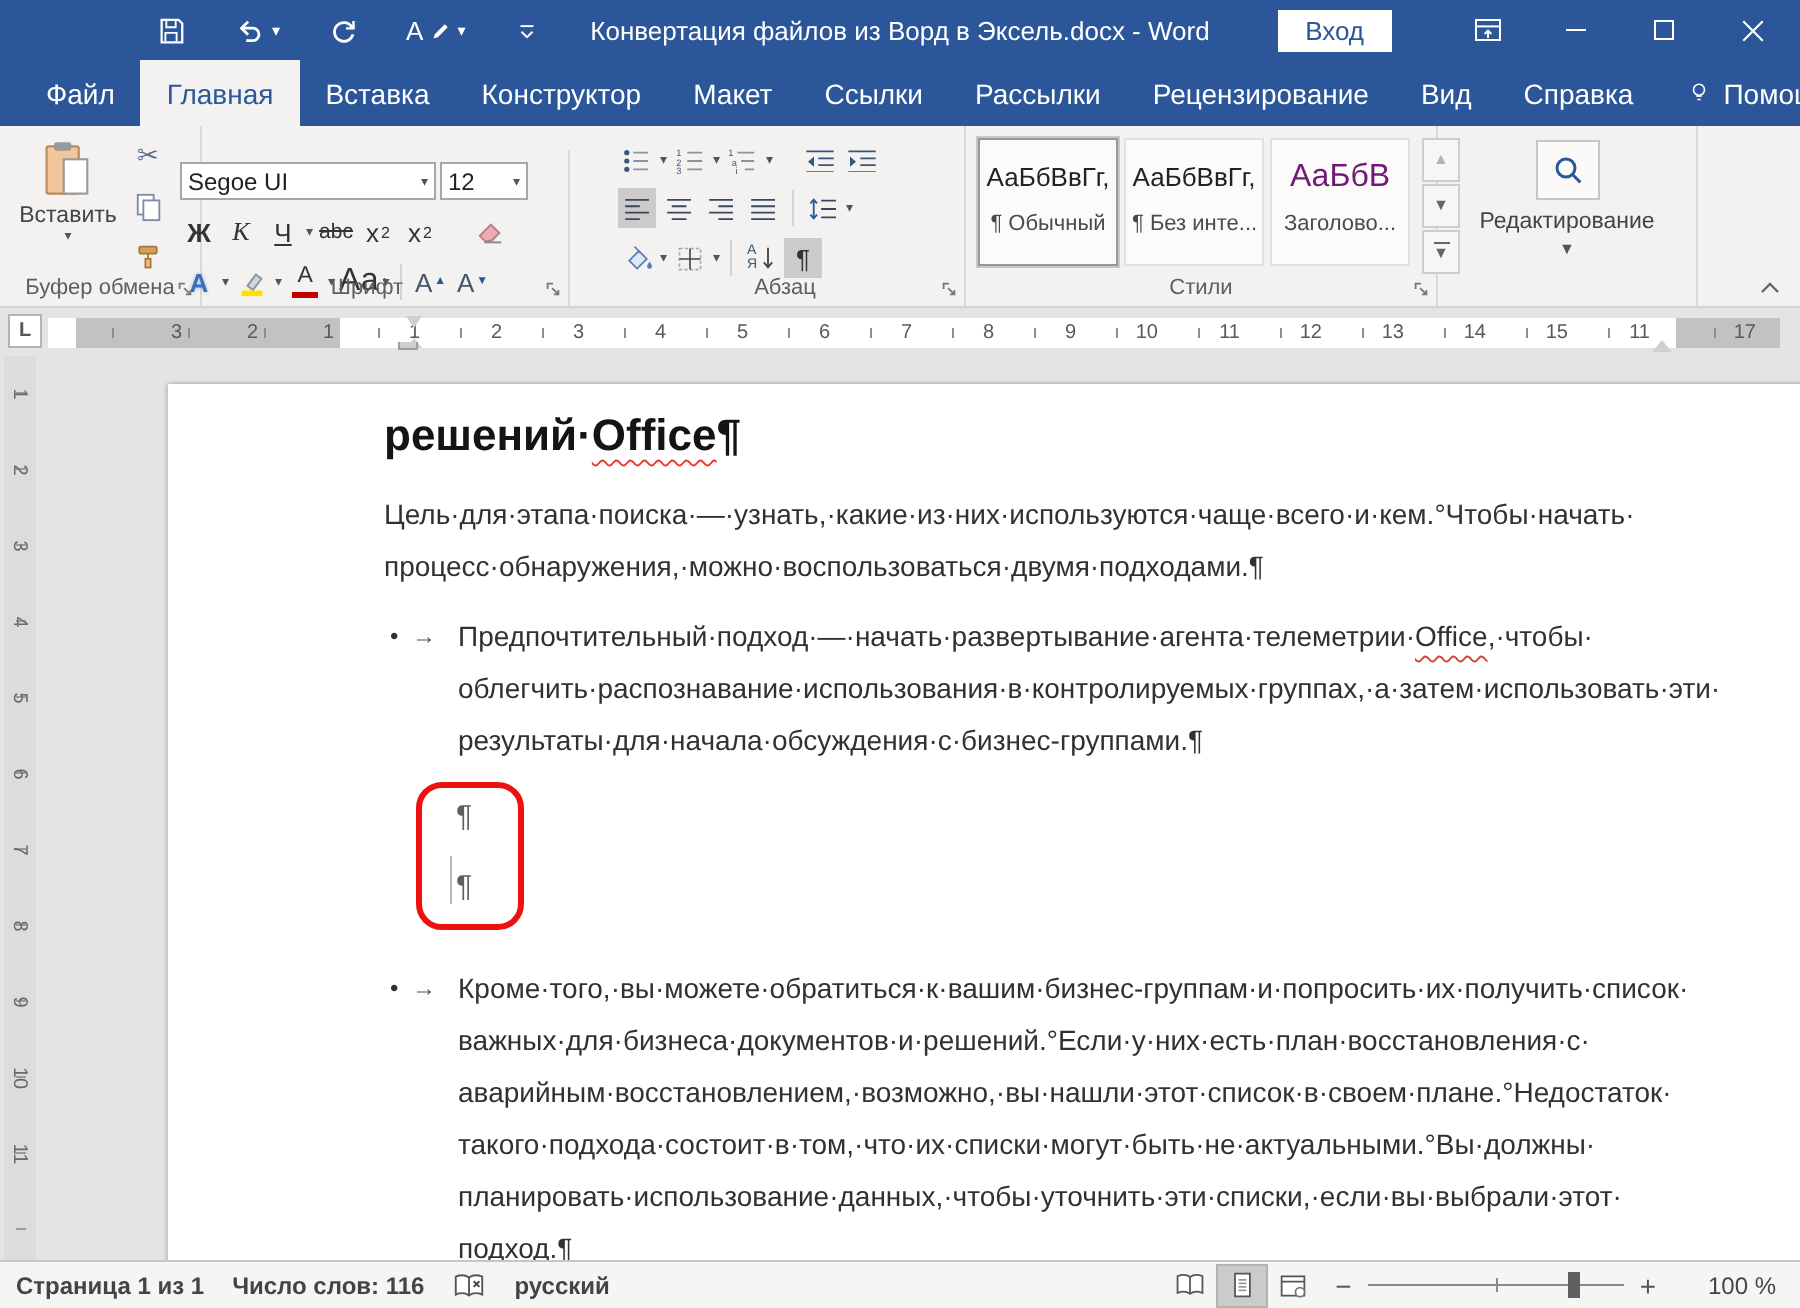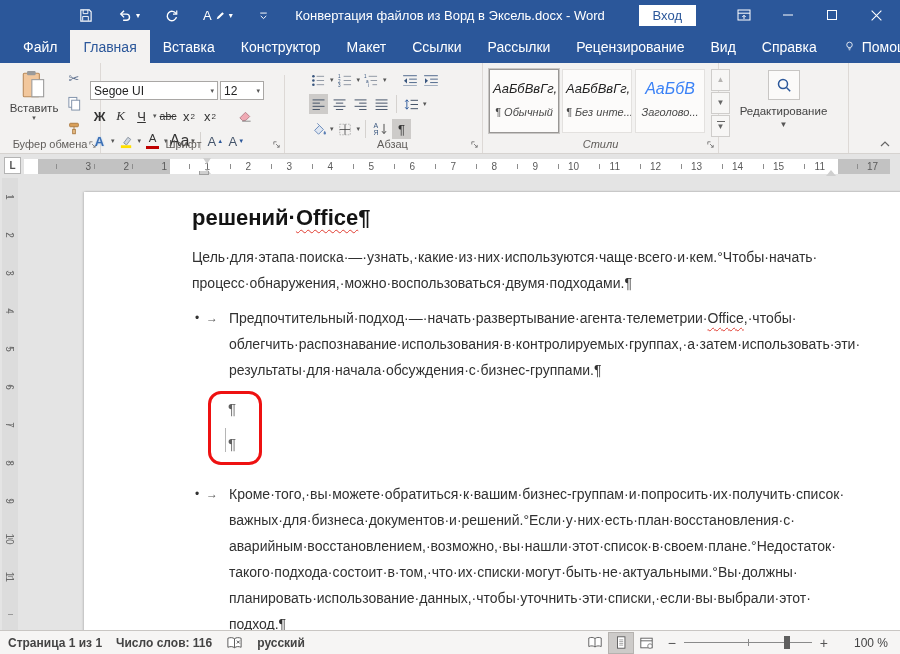--- a/index.html
+++ b/index.html
@@ -21,38 +21,38 @@
   .rtab{color:#fff;font-size:14px;padding:0 13px;display:flex;align-items:center;gap:6px;}
   .rtab.active{background:#f3f2f1;color:#2b579a;}
   
   .ribbon{height:91px;background:#f3f2f1;position:relative;border-bottom:1px solid #d6d3d0;box-sizing:border-box;}
   .group{position:absolute;top:0;bottom:0;border-right:1px solid #ddd9d6;box-sizing:border-box;}
   .glabel{position:absolute;bottom:3px;left:0;right:0;text-align:center;font-size:11px;color:#605d5a;}
   .launcher{position:absolute;bottom:4px;right:3px;}
   .g-clip{left:0;width:101px;}
   .g-font{left:83px;width:202px;margin-top:12px;}
   .g-para{left:303px;width:180px;}
-  .g-styles{left:483px;width:236px;font-style:italic;}
+  .g-styles{left:483px;width:236px;}
   .g-edit{left:719px;width:130px;border-right:1px solid #ddd9d6;}
   .paste{position:absolute;left:8px;top:7px;width:52px;text-align:center;font-size:11.5px;color:#444;}
   .paste .pl{margin-top:2px;}
   .clipcol{position:absolute;left:64px;top:6px;display:flex;flex-direction:column;gap:7px;align-items:center;}
   .sicon{width:20px;height:18px;display:flex;align-items:center;justify-content:center;font-size:13px;color:#5a6d8c;}
   .frow{position:absolute;left:7px;right:5px;display:flex;align-items:center;gap:2px;}
   .combo{height:19px;border:1px solid #a9a7a5;background:#fff;font-size:12px;color:#222;
          display:flex;align-items:center;padding:0 3px;justify-content:space-between;box-sizing:border-box;}
   .rbtn{min-width:19px;height:20px;display:flex;align-items:center;justify-content:center;font-size:13px;color:#333;gap:1px;}
   .rbtn.active{background:#cdcbc9;}
   .dds{font-size:7px;color:#555;}
   .vsep{width:1px;height:18px;background:#d5d2cf;margin:0 3px;}
   .scard{width:70px;height:64px;background:#fcfbfa;border:1px solid #e3e1df;box-sizing:border-box;
          padding:6px 3px 0;text-align:center;overflow:hidden;white-space:nowrap;}
   .scard.sel{border:1px solid #999795;box-shadow:0 0 0 1px #c9c7c5;}
   .sprev{font-size:13px;color:#222;height:30px;line-height:26px;}
-  .sprev.hstyle{color:#3b82f6;font-size:16px;}
+  .sprev.hstyle{color:#701a75;font-size:16px;}
   .sname{font-size:11px;color:#4a4a4a;}
   .sscroll{display:flex;flex-direction:column;gap:1px;margin-left:3px;}
   .sscroll div{width:17px;height:20px;border:1px solid #cfcdcb;background:#f7f6f5;display:flex;align-items:center;justify-content:center;font-size:8px;color:#666;flex-direction:column;line-height:1;}
   .edbtn{width:30px;height:28px;border:1px solid #c8c6c4;background:#fbfaf9;margin:7px auto 5px;display:flex;align-items:center;justify-content:center;}
   .edlbl{text-align:center;font-size:11.5px;color:#444;}
   .edarr{text-align:center;font-size:8px;color:#555;margin-top:3px;}
   .collapse{position:absolute;right:10px;bottom:5px;width:10px;height:8px;}
   
   .rulerrow{height:24px;position:relative;background:#e4e4e4;}
   .tabsel{position:absolute;left:4px;top:3px;width:15px;height:15px;background:#fff;border:1px solid #b4b4b4;

